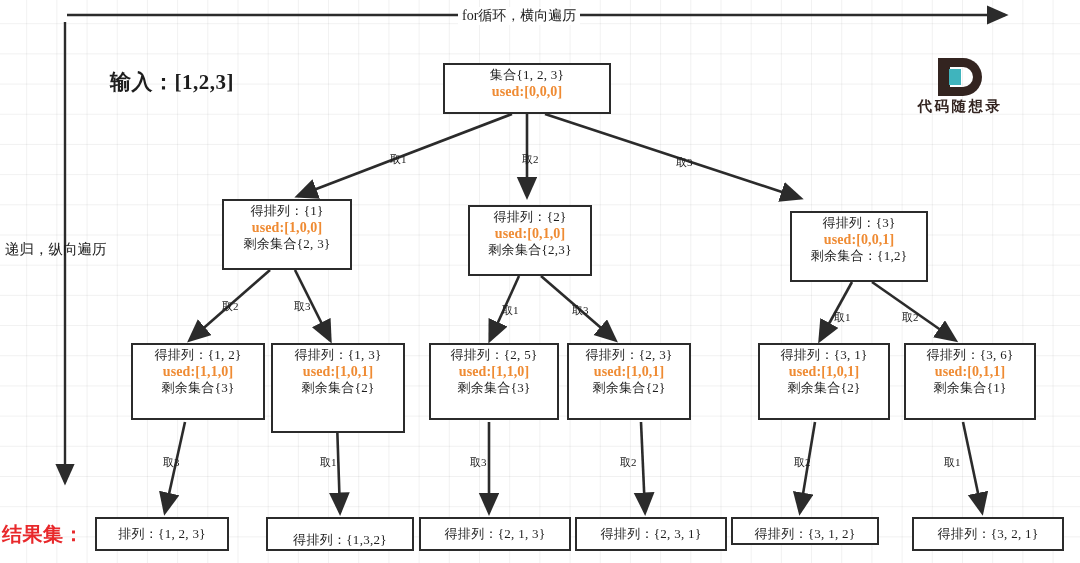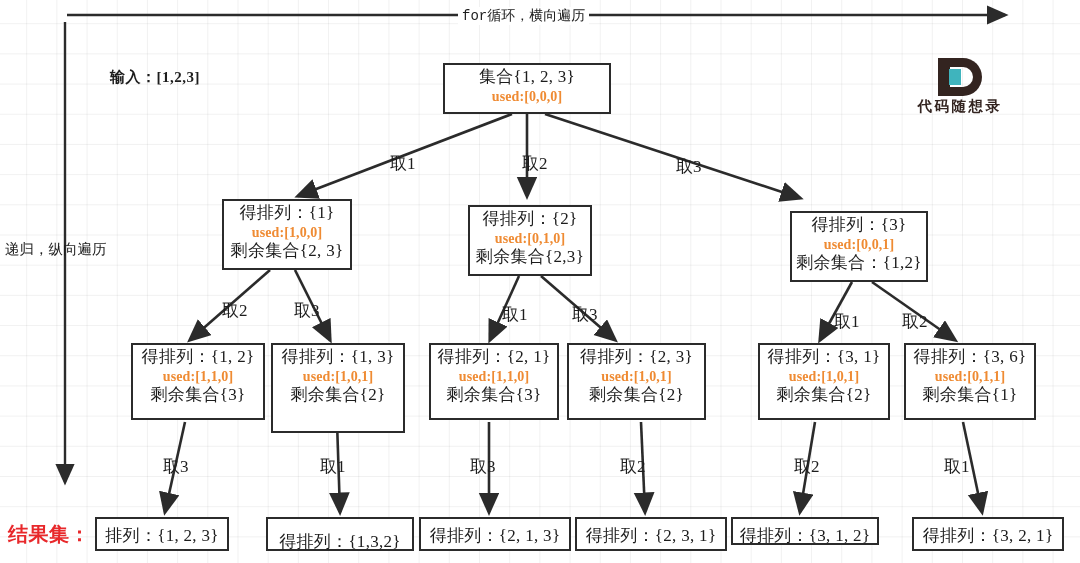--- a/index.html
+++ b/index.html
@@ -24,33 +24,33 @@
     position:absolute;
     box-sizing:border-box;
     border:2.2px solid #2b2b2b;
     background:#ffffff;
     text-align:center;
     color:#1d1d1d;
     line-height:1.22;
     z-index:5;
     padding-top:2px;
   }
-  .n-line{display:block;white-space:nowrap;font-size:17px;letter-spacing:.3px;}
+  .n-line{display:block;white-space:nowrap;font-size:13px;letter-spacing:.3px;}
   .n-used{display:block;white-space:nowrap;color:#ef8b33;font-size:14px;font-weight:600;letter-spacing:.1px;}
   .edge-label{
     position:absolute;
-    font-size:17px;
+    font-size:11px;
     color:#1d1d1d;
     white-space:nowrap;
     z-index:6;
     background:transparent;
   }
   .free-text{position:absolute;white-space:nowrap;z-index:6;}
-  #title-input{font-size:15px;font-weight:bold;color:#1d1d1d;letter-spacing:.5px;}
-  #top-axis-label{font-size:14px;color:#1d1d1d;background:#ffffff;padding:0 4px;font-family:Liberation Mono, monospace;}
+  #title-input{font-size:21px;font-weight:bold;color:#1d1d1d;letter-spacing:.5px;}
+  #top-axis-label{font-size:14px;color:#1d1d1d;background:#ffffff;padding:0 4px;}
   #left-axis-label{font-size:14.5px;color:#1d1d1d;}
   #result-label{font-size:20px;font-weight:bold;color:#e8282b;letter-spacing:.5px;}
   #logo{position:absolute;z-index:7;text-align:center;width:120px;}
   #logo .mark{
     position:relative;width:44px;height:38px;margin:0 auto 1px auto;
   }
   #logo .mark .stem{position:absolute;left:0;top:0;width:12px;height:38px;background:#332420;}
   #logo .mark .accent{position:absolute;left:11px;top:11px;width:12px;height:16px;background:#3fb4bd;}
   #logo .mark .bowl{
     position:absolute;left:11px;top:0;width:33px;height:38px;
@@ -95,21 +95,21 @@
     <line x1="815" y1="422" x2="800" y2="512" stroke="#2b2b2b" stroke-width="2.6" marker-end="url(#ah)"></line>
     <line x1="963" y1="422" x2="982" y2="512" stroke="#2b2b2b" stroke-width="2.6" marker-end="url(#ah)"></line>
   </svg>
 
   <div class="free-text" id="top-axis-label" style="left:458px;top:7px;">for循环，横向遍历</div>
 
   <div class="free-text" id="left-axis-label" style="left:5px;top:240px;">递归，纵向遍历</div>
 
   <div class="free-text" id="title-input" style="left:110px;top:68px;">输入：[1,2,3]</div>
 
-  <div class="free-text" id="result-label" style="left:8px;top:521px;">结果集：</div>
+  <div class="free-text" id="result-label" style="left:2px;top:521px;">结果集：</div>
 
   <div id="logo" style="left:900px;top:58px;">
     <div class="mark">
       <div class="stem"></div>
       <div class="bowl"></div>
       <div class="accent"></div>
     </div>
     <div class="word">代码随想录</div>
   </div>
 
@@ -149,25 +149,25 @@
     <span class="n-line">得排列：{1, 2}</span>
     <span class="n-used">used:[1,1,0]</span>
     <span class="n-line">剩余集合{3}</span>
   </div>
   <div class="node" style="left:271px;top:343px;width:134px;height:90px;">
     <span class="n-line">得排列：{1, 3}</span>
     <span class="n-used">used:[1,0,1]</span>
     <span class="n-line">剩余集合{2}</span>
   </div>
   <div class="node" style="left:429px;top:343px;width:130px;height:77px;">
-    <span class="n-line">得排列：{2, 1}</span>
+    <span class="n-line">得排列：{2, 5}</span>
     <span class="n-used">used:[1,1,0]</span>
     <span class="n-line">剩余集合{3}</span>
   </div>
-  <div class="node" style="left:567px;top:343px;width:139px;height:77px;">
+  <div class="node" style="left:567px;top:343px;width:124px;height:77px;">
     <span class="n-line">得排列：{2, 3}</span>
     <span class="n-used">used:[1,0,1]</span>
     <span class="n-line">剩余集合{2}</span>
   </div>
   <div class="node" style="left:758px;top:343px;width:132px;height:77px;">
     <span class="n-line">得排列：{3, 1}</span>
     <span class="n-used">used:[1,0,1]</span>
     <span class="n-line">剩余集合{2}</span>
   </div>
   <div class="node" style="left:904px;top:343px;width:132px;height:77px;">

